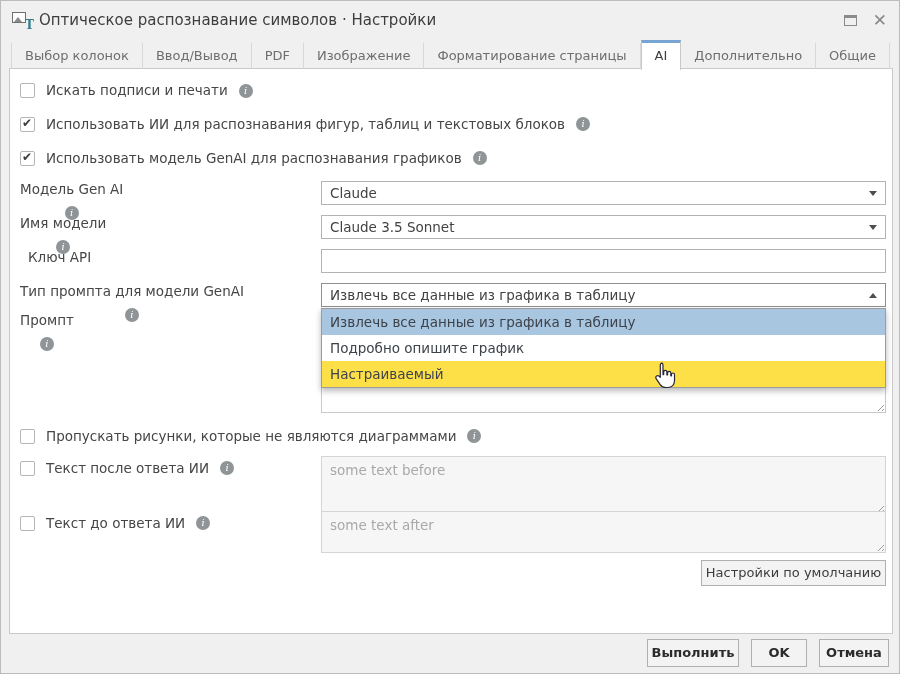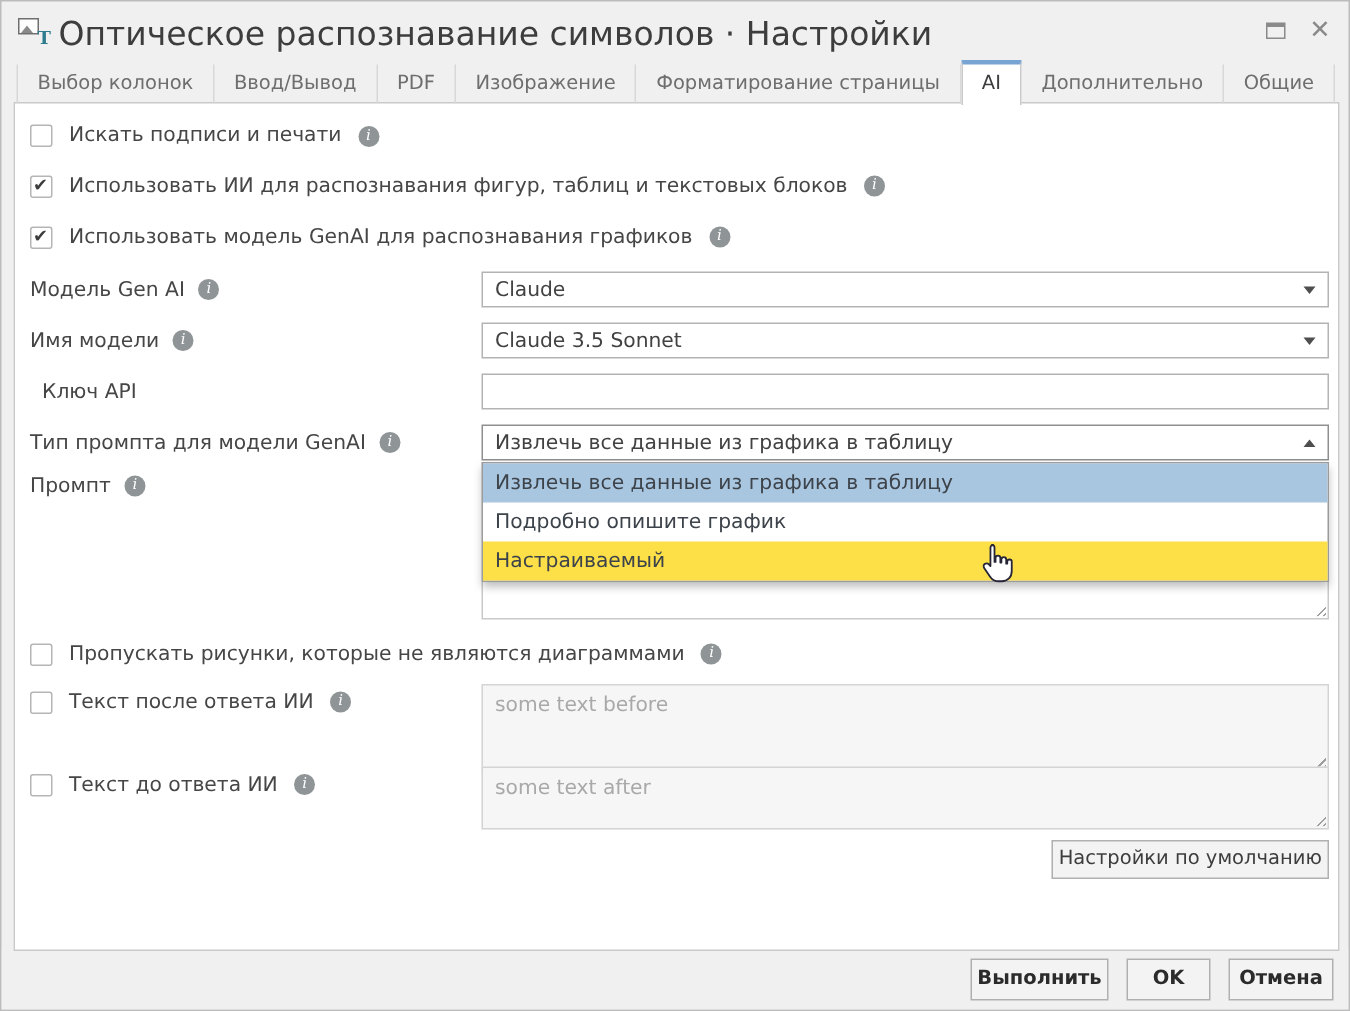--- a/index.html
+++ b/index.html
@@ -29,21 +29,21 @@
     border-left: 4px solid transparent; border-right: 4px solid transparent;
     border-bottom: 5px solid #8a8a8a;
   }
   .title-icon .tletter {
     position: absolute; right: 0; bottom: 0;
     font-family: "DejaVu Serif", serif; font-weight: bold;
     font-size: 12px; line-height: 12px; color: #2e7d8e;
   }
   .title-text {
     position: absolute; left: 38px; top: 10px;
-    font-size: 22px; color: #3d3d3d;
+    font-size: 15px; color: #3d3d3d;
   }
   .win-btns { position: absolute; right: 12px; top: 11px; display: flex; gap: 16px; align-items: center; }
   .max-icon { width: 13px; height: 11px; border: 1px solid #8a8a8a; border-top: 3px solid #8a8a8a; }
   .close-icon { font-size: 17px; line-height: 17px; color: #8a8a8a; font-weight: normal; }
 
   
   .tabs {
     position: absolute; left: 10px; top: 42px; height: 26px;
     display: flex; align-items: stretch; z-index: 3;
   }
@@ -79,21 +79,21 @@
   .info {
     display: inline-block; width: 14px; height: 14px; flex: 0 0 14px;
     border-radius: 50%; background: #8f9496; position: relative;
   }
   .info::after {
     content: "i"; position: absolute; left: 0; top: 0; width: 14px;
     text-align: center; font-family: "DejaVu Serif", serif; font-style: italic;
     font-size: 10px; line-height: 14px; color: #ffffff;
   }
 
-  .f-row { position: absolute; left: 10px; height: 24px; display: flex; align-items: center; gap: 9px; }
+  .f-row { position: absolute; left: 10px; height: 24px; display: flex; align-items: center; gap: 9px; flex-direction: column; }
   .f-row.indent { left: 18px; }
 
   .control { position: absolute; left: 311px; width: 565px; }
   .combo {
     height: 24px; background: #fff; border: 1px solid #b3b3b3;
     display: flex; align-items: center; padding: 0 8px;
     font-size: 13.5px; color: #424242;
   }
   .combo .val { flex: 1; white-space: nowrap; overflow: hidden; }
   .arr-down {

